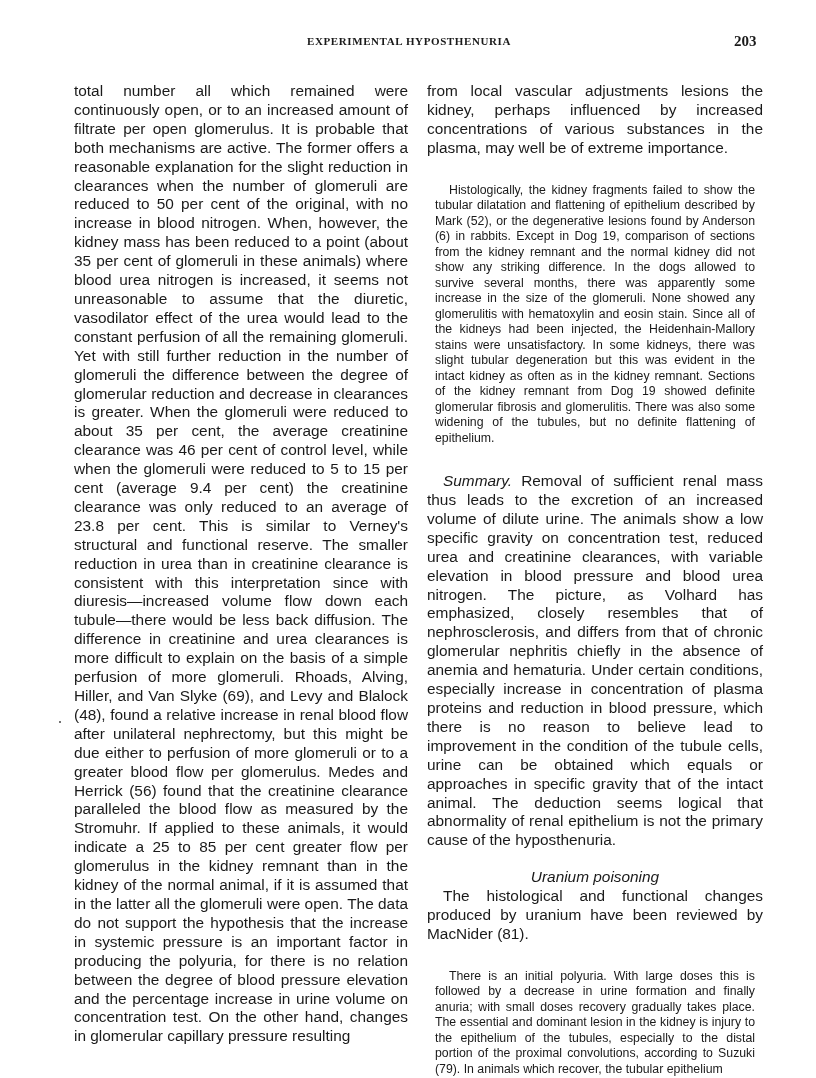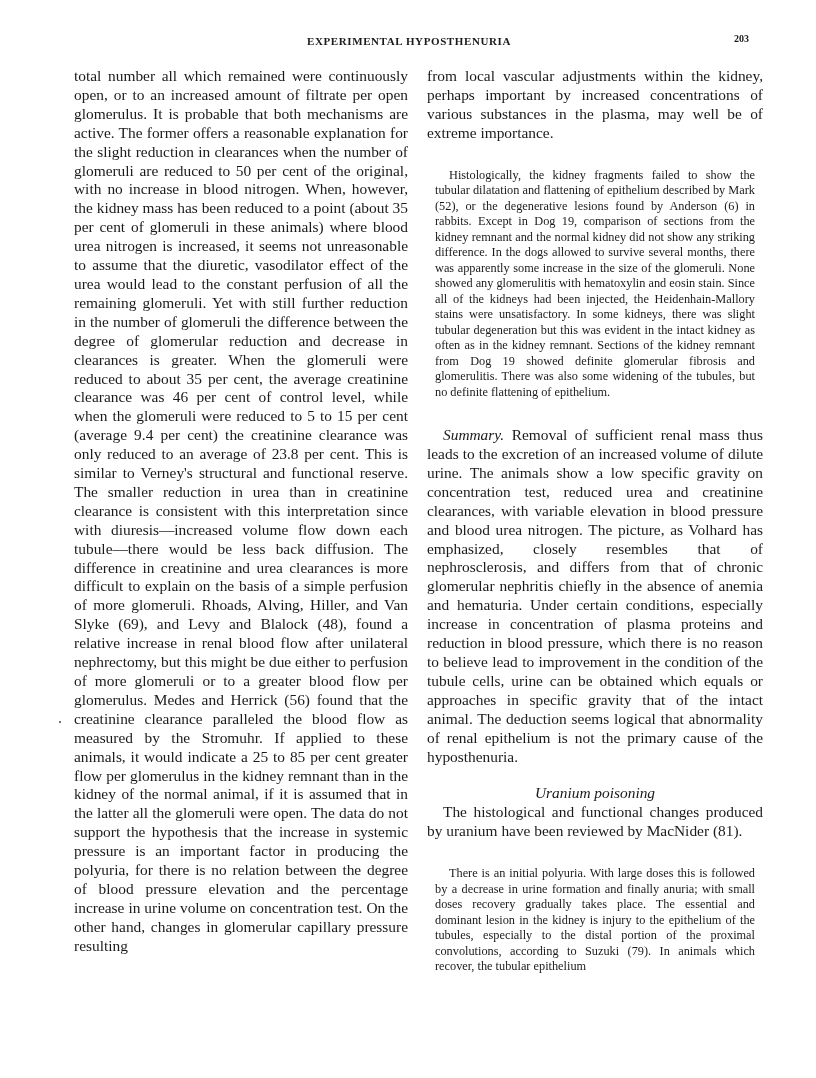--- a/index.html
+++ b/index.html
@@ -5,25 +5,25 @@
     html, body { margin: 0; padding: 0; background: #ffffff; }
     body { width: 816px; height: 1078px; position: relative; overflow: hidden; color: #1a1a1a; }
     .running-head {
       position: absolute; top: 35px; left: 0; width: 688px; height: 20px;
       font-family: "Liberation Serif", serif;
     }
     .running-title {
       position: absolute; left: 307px; top: 0; font-size: 11px; letter-spacing: 0.6px; font-weight: bold;
     }
     .page-number {
-      position: absolute; left: 734px; top: -2px; font-size: 10px; font-weight: bold;
+      position: absolute; left: 734px; top: -2px; font-size: 15px; font-weight: bold;
     }
     .col {
-      position: absolute; top: 67px;
-      font-family: Liberation Serif, serif;
+      position: absolute; top: 82px;
+      font-family: Liberation Sans, sans-serif;
       text-align: justify;
       hyphens: manual;
     }
     .col-left { left: 74px; width: 334px; }
     .col-right { left: 427px; width: 336px; }
     .body-p {
       font-size: 15.4px; line-height: 18.9px; margin: 0;
     }
     .body-p.indent { text-indent: 16px; }
     .small-p {
@@ -47,21 +47,21 @@
   <span class="page-number">203</span>
 </div>
 
 <div class="margin-dot"></div>
 
 <div class="col col-left">
   <p class="body-p">total number all which remained were continuously open, or to an increased amount of filtrate per open glomerulus. It is probable that both mechanisms are active. The former offers a reasonable explanation for the slight reduction in clearances when the number of glomeruli are reduced to 50 per cent of the original, with no increase in blood nitrogen. When, however, the kidney mass has been reduced to a point (about 35 per cent of glomeruli in these animals) where blood urea nitrogen is increased, it seems not unreasonable to assume that the diuretic, vasodilator effect of the urea would lead to the constant perfusion of all the remaining glomeruli. Yet with still further reduction in the number of glomeruli the difference between the degree of glomerular reduction and decrease in clearances is greater. When the glomeruli were reduced to about 35 per cent, the average creatinine clearance was 46 per cent of control level, while when the glomeruli were reduced to 5 to 15 per cent (average 9.4 per cent) the creatinine clearance was only reduced to an average of 23.8 per cent. This is similar to Verney's structural and functional reserve. The smaller reduction in urea than in creatinine clearance is consistent with this interpretation since with diuresis—increased volume flow down each tubule—there would be less back diffusion. The difference in creatinine and urea clearances is more difficult to explain on the basis of a simple perfusion of more glomeruli. Rhoads, Alving, Hiller, and Van Slyke (69), and Levy and Blalock (48), found a relative increase in renal blood flow after unilateral nephrectomy, but this might be due either to perfusion of more glomeruli or to a greater blood flow per glomerulus. Medes and Herrick (56) found that the creatinine clearance paralleled the blood flow as measured by the Stromuhr. If applied to these animals, it would indicate a 25 to 85 per cent greater flow per glomerulus in the kidney remnant than in the kidney of the normal animal, if it is assumed that in the latter all the glomeruli were open. The data do not support the hypothesis that the increase in systemic pressure is an important factor in producing the polyuria, for there is no relation between the degree of blood pressure elevation and the percentage increase in urine volume on concentration test. On the other hand, changes in glomerular capillary pressure resulting</p>
 </div>
 
 <div class="col col-right">
-  <p class="body-p">from local vascular adjustments within the kidney, perhaps important by increased concentrations of various substances in the plasma, may well be of extreme importance.</p>
+  <p class="body-p">from local vascular adjustments lesions the kidney, perhaps influenced by increased concentrations of various substances in the plasma, may well be of extreme importance.</p>
   <div class="gap-after-body"></div>
   <p class="small-p">Histologically, the kidney fragments failed to show the tubular dilatation and flattening of epithelium described by Mark (52), or the degenerative lesions found by Anderson (6) in rabbits. Except in Dog 19, comparison of sections from the kidney remnant and the normal kidney did not show any striking difference. In the dogs allowed to survive several months, there was apparently some increase in the size of the glomeruli. None showed any glomerulitis with hematoxylin and eosin stain. Since all of the kidneys had been injected, the Heidenhain-Mallory stains were unsatisfactory. In some kidneys, there was slight tubular degeneration but this was evident in the intact kidney as often as in the kidney remnant. Sections of the kidney remnant from Dog 19 showed definite glomerular fibrosis and glomerulitis. There was also some widening of the tubules, but no definite flattening of epithelium.</p>
   <div class="gap-after-small"></div>
   <p class="body-p indent"><span class="summary-label">Summary.</span><span> Removal of sufficient renal mass thus leads to the excretion of an increased volume of dilute urine. The animals show a low specific gravity on concentration test, reduced urea and creatinine clearances, with variable elevation in blood pressure and blood urea nitrogen. The picture, as Volhard has emphasized, closely resembles that of nephrosclerosis, and differs from that of chronic glomerular nephritis chiefly in the absence of anemia and hematuria. Under certain conditions, especially increase in concentration of plasma proteins and reduction in blood pressure, which there is no reason to believe lead to improvement in the condition of the tubule cells, urine can be obtained which equals or approaches in specific gravity that of the intact animal. The deduction seems logical that abnormality of renal epithelium is not the primary cause of the hyposthenuria.</span></p>
   <div class="gap-after-body"></div>
   <p class="section-heading">Uranium poisoning</p>
   <p class="body-p indent">The histological and functional changes produced by uranium have been reviewed by MacNider (81).</p>
   <div class="gap-after-body"></div>
   <p class="small-p">There is an initial polyuria. With large doses this is followed by a decrease in urine formation and finally anuria; with small doses recovery gradually takes place. The essential and dominant lesion in the kidney is injury to the epithelium of the tubules, especially to the distal portion of the proximal convolutions, according to Suzuki (79). In animals which recover, the tubular epithelium</p>
 </div>

